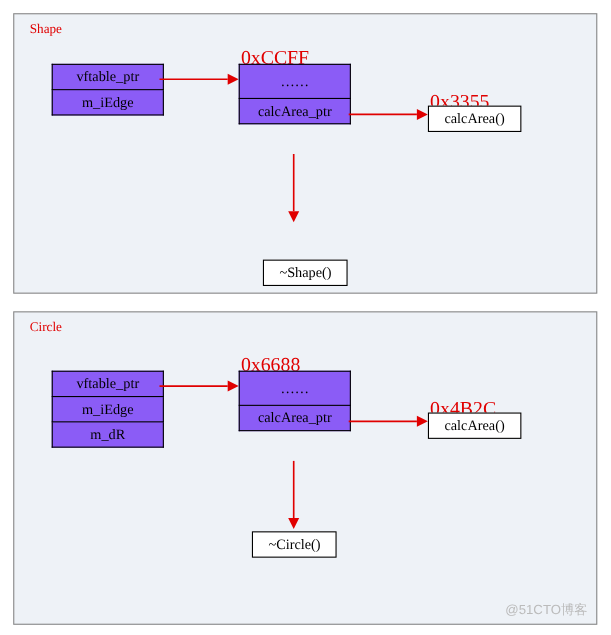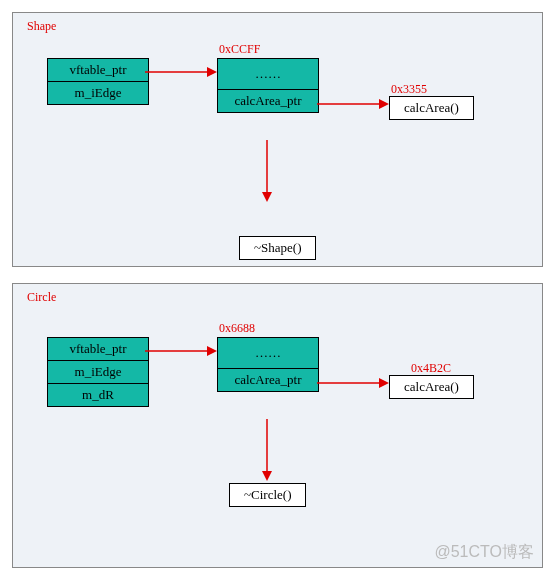--- a/index.html
+++ b/index.html
@@ -21,52 +21,52 @@
   .panel-title {
     color: #e00000;
     font-size: 12px;
     margin-bottom: 12px;
   }
   .row {
     position: relative;
   }
   .tbl {
     border-collapse: collapse;
-    background: #14b8a6;
+    background: #8b5cf6;
     display: inline-block;
     vertical-align: top;
   }
   .tbl td {
     border: 1px solid #000;
     padding: 3px 10px;
     text-align: center;
     min-width: 80px;
   }
   .addr {
     color: #e00000;
-    font-size: 12px;
+    font-size: 18px;
     position: absolute;
   }
   .fn-box {
     border: 1px solid #000;
     background: #fff;
     display: inline-block;
     padding: 3px 14px;
     text-align: center;
   }
   svg.arrow {
     position: absolute;
     overflow: visible;
   }
   .watermark {
     position: absolute;
     right: 8px;
     bottom: 4px;
     color: #bbb;
-    font-size: 16px;
+    font-size: 12px;
     font-family: sans-serif;
   }
 </style>
 </head>
 <body>
 
 <div class="panel">
   <div class="panel-title">Shape</div>
 
   <div class="row" style="height:200px;">
@@ -157,21 +157,21 @@
             <td>calcArea_ptr</td>
           </tr>
     </tbody>
       </table>
 
     <svg class="arrow" style="left:290px; top:52px;" width="72" height="12">
       <line x1="0" y1="6" x2="62" y2="6" stroke="#e00000" stroke-width="1.5"></line>
       <polygon points="62,1 72,6 62,11" fill="#e00000"></polygon>
     </svg>
 
-    <span class="addr" style="left:364px; top:36px;margin-left:20px;">0x4B2C</span>
+    <span class="addr" style="left:364px; top:36px;">0x4B2C</span>
 
     <div class="fn-box" style="position:absolute; left:362px; top:50px;">
       <span>calcArea()</span>
     </div>
 
     <svg class="arrow" style="left:234px; top:94px;" width="12" height="62">
       <line x1="6" y1="0" x2="6" y2="52" stroke="#e00000" stroke-width="1.5"></line>
       <polygon points="1,52 6,62 11,52" fill="#e00000"></polygon>
     </svg>
 

